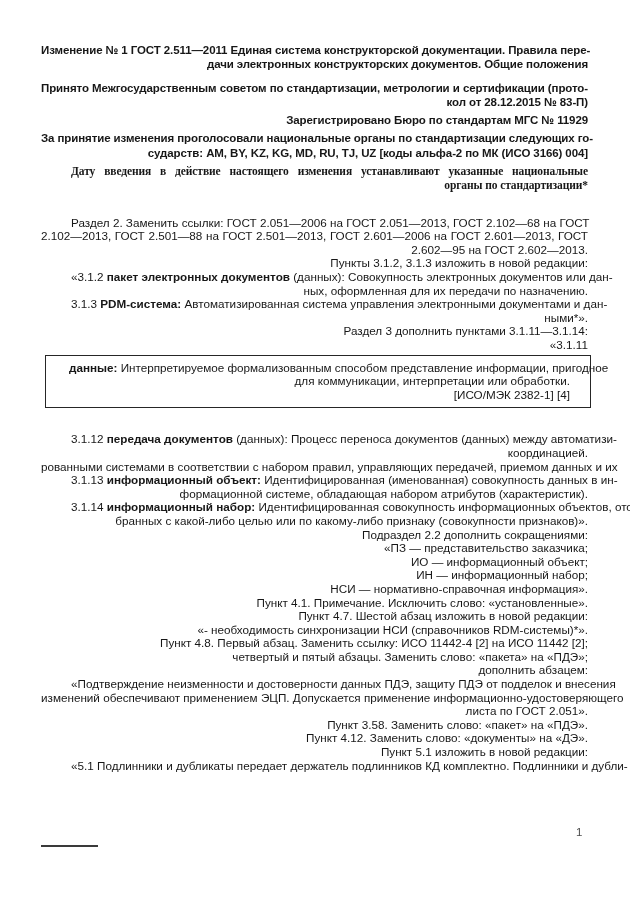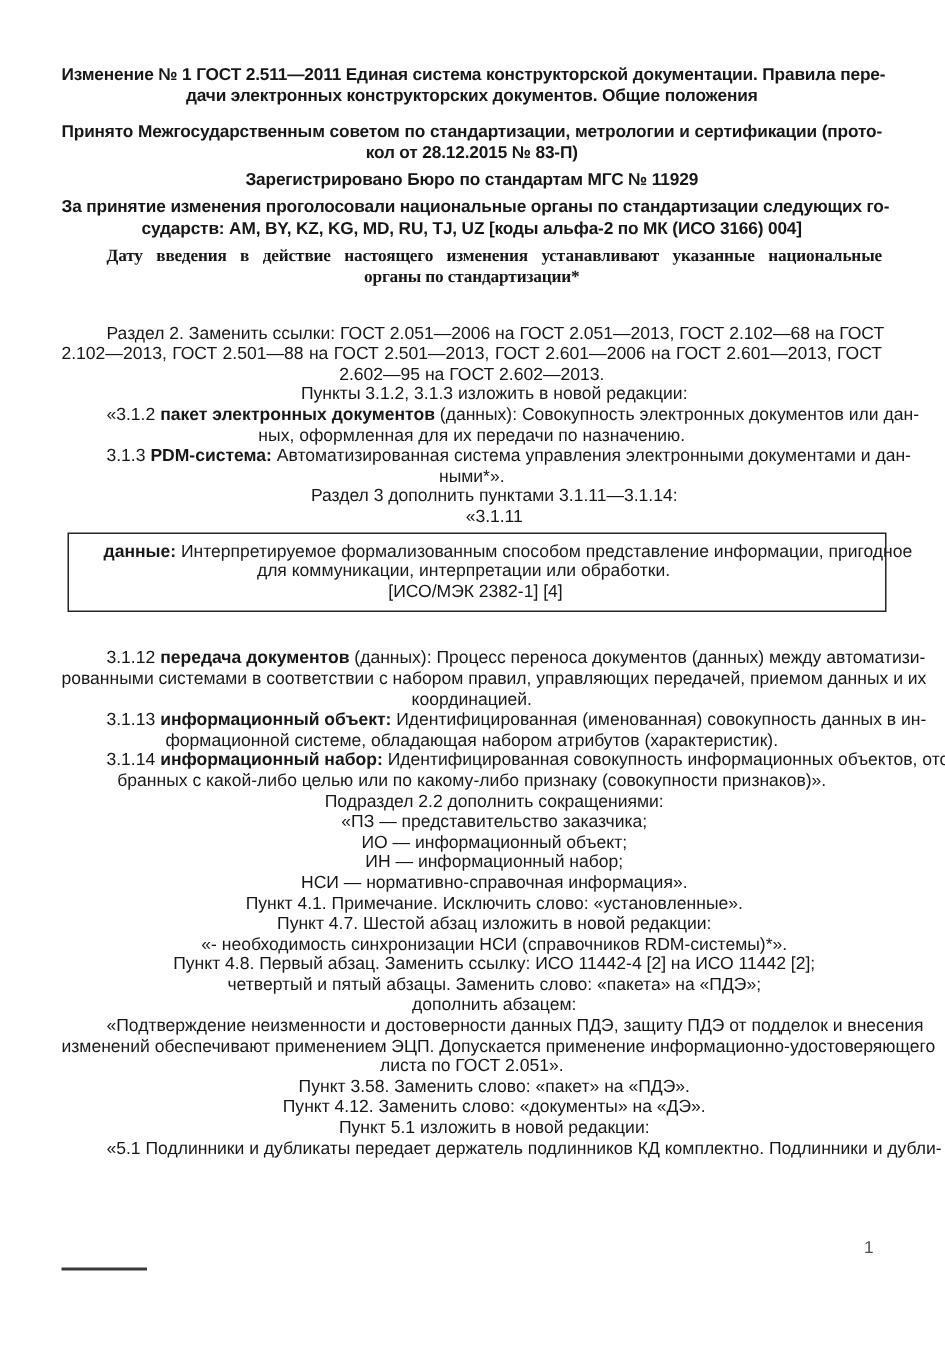--- a/index.html
+++ b/index.html
@@ -13,21 +13,21 @@
   }
   .content {
     position:absolute;
     left:41px; top:43px;
     width:547px;
   }
   .blk { margin:0; }
   .blk.head { font-weight:700; margin-bottom:4px; }
   .blk.head .ln { font-size:11.5px; line-height:14.3px; letter-spacing:-0.1px; }
   .blk.body .ln { font-size:11.7px; line-height:13.6px; }
-  .ln { white-space:nowrap; text-align:center; }
+  .ln { white-space:nowrap; text-align:right; }
   .ln.j { text-align:justify; text-align-last:justify; }
   .ln.i1 { text-indent:30px; }
   .ln.i2 { text-indent:21px; }
   .ln.i3 { text-indent:16px; }
   .b { font-weight:700; }
   .box {
     border:1px solid #262626;
     margin:3px -3px 24px 4px;
     padding:5px 20px 6px 2px;
   }
@@ -102,22 +102,22 @@
         <div class="blk body">
           <div class="ln j i2"><span class="b">данные:</span><span> Интерпретируемое формализованным способом представление информации, пригодное</span></div>
           <div class="ln"><span>для коммуникации, интерпретации или обработки.</span></div>
         </div>
         <div class="blk body">
           <div class="ln i3"><span>[ИСО/МЭК 2382-1] [4]</span></div>
         </div>
       </div>
       <div class="blk body">
         <div class="ln j i1"><span>3.1.12 </span><span class="b">передача документов</span><span> (данных): Процесс переноса документов (данных) между автоматизи-</span></div>
+        <div class="ln"><span>координацией.</span></div>
         <div class="ln j"><span>рованными системами в соответствии с набором правил, управляющих передачей, приемом данных и их</span></div>
-        <div class="ln"><span>координацией.</span></div>
       </div>
       <div class="blk body">
         <div class="ln j i1"><span>3.1.13 </span><span class="b">информационный объект:</span><span> Идентифицированная (именованная) совокупность данных в ин-</span></div>
         <div class="ln"><span>формационной системе, обладающая набором атрибутов (характеристик).</span></div>
       </div>
       <div class="blk body">
         <div class="ln j i1"><span>3.1.14 </span><span class="b">информационный набор:</span><span> Идентифицированная совокупность информационных объектов, ото-</span></div>
         <div class="ln"><span>бранных с какой-либо целью или по какому-либо признаку (совокупности признаков)».</span></div>
       </div>
       <div class="blk body">

